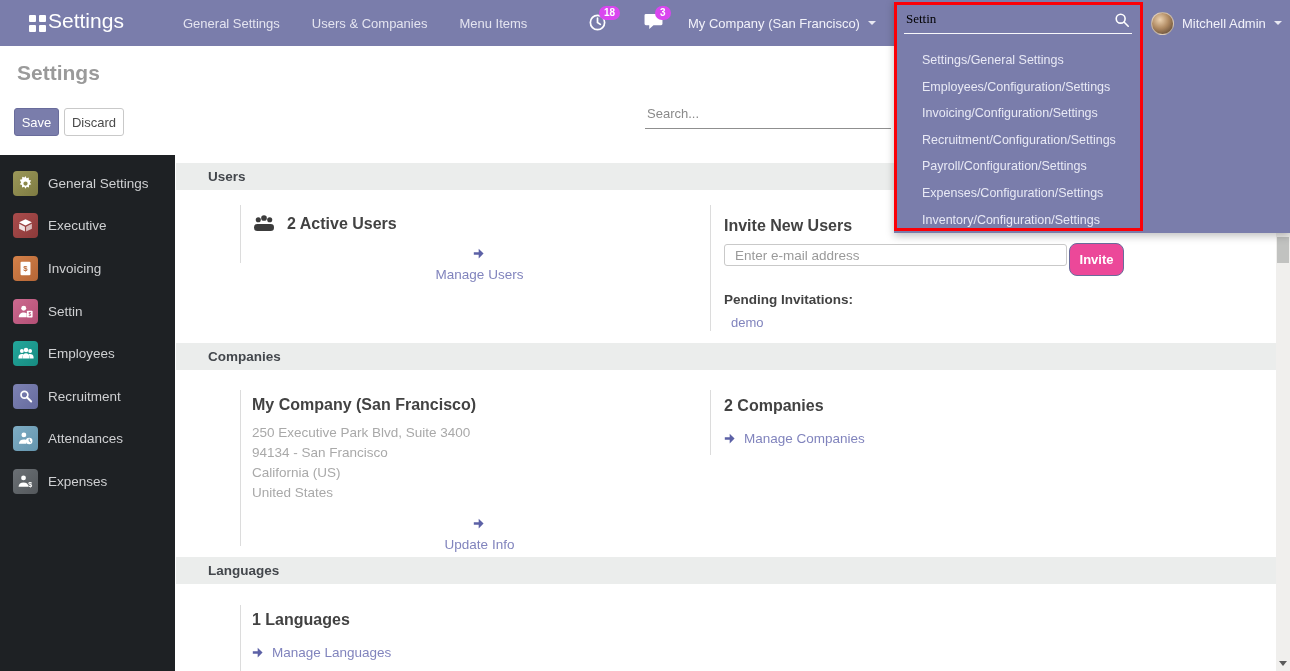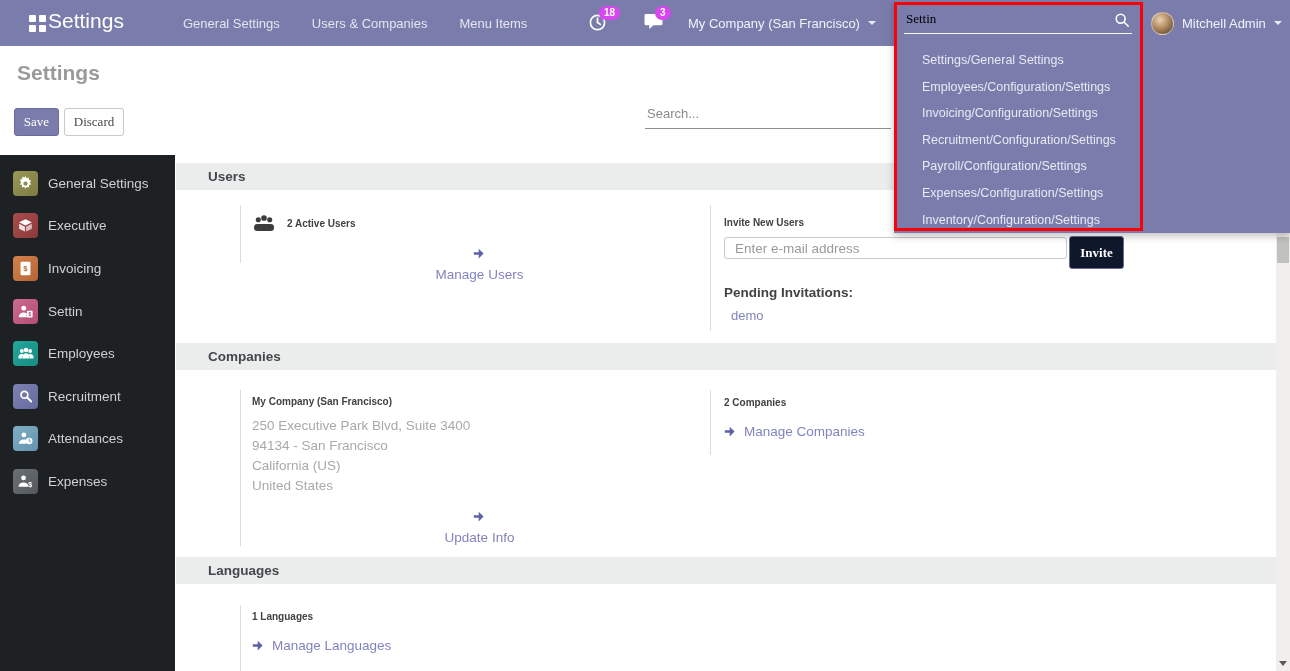--- a/index.html
+++ b/index.html
@@ -28,21 +28,21 @@
   .panel .search-input { width:190px; background:transparent; border:none; outline:none; color:#000000; font-size:13px; font-family:Liberation Serif, serif; padding-top:4px; }
   .panel .mag { position:absolute; right:2px; top:5px; }
   .panel .underline { position:absolute; left:10px; top:33px; width:228px; height:1px; background:rgba(255,255,255,.95); }
   .dd-items { position:absolute; left:0; top:47px; width:246px; }
   .dd-item { height:26.6px; line-height:26.6px; padding-left:28px; font-size:12.5px; color:#e8e9f5; white-space:nowrap; cursor:pointer; }
   .redbox { position:absolute; left:0; top:2px; width:249px; height:229px; border:3px solid #fb0007; z-index:30; pointer-events:none; }
 
   
   .control { position:absolute; left:0; top:46px; width:1290px; height:109px; background:#fff; }
   .page-title { position:absolute; left:17px; top:15px; font-size:21px; font-weight:bold; color:#9a9a9a; }
-  .btn { font-family:Liberation Serif, serif; font-size:13px; border-radius:3px; cursor:pointer; }
+  .btn { font-family:Liberation Sans, sans-serif; font-size:13px; border-radius:3px; cursor:pointer; }
   .btn-save { position:absolute; left:14px; top:62px; width:45px; height:28px; background:#7a7dab; border:1px solid #696c9b; color:#fff; }
   .btn-discard { position:absolute; left:64px; top:62px; width:60px; height:28px; background:#fff; border:1px solid #c9c9c9; color:#4a4a4a; }
   .cp-search { position:absolute; left:645px; top:56px; width:246px; }
   .cp-search input { width:100%; border:none; border-bottom:1px solid #8f8f8f; outline:none; font-size:13px; font-family:inherit; padding:4px 2px 7px 2px; color:#555; }
   .cp-search input::placeholder { color:#8a8a8a; }
 
   
   .sidebar { position:absolute; left:0; top:155px; width:175px; height:516px; background:#1e2124; padding-top:7px; z-index:5; }
   .side-item { display:flex; align-items:center; height:42.6px; padding-left:13px; color:#cfd0d2; font-size:13.5px; cursor:pointer; }
   .side-icon { width:25px; height:25px; border-radius:4px; margin-right:10px; display:flex; align-items:center; justify-content:center; flex:none; }
@@ -59,29 +59,29 @@
   .main { position:absolute; left:175px; top:155px; width:1101px; height:516px; background:#fff; }
   .band { position:absolute; left:1px; width:1100px; height:27px; background:#ebedec; display:flex; align-items:center; padding-left:32px; font-size:13.5px; font-weight:bold; color:#43474c; }
   .band-users { top:8px; } .band-companies { top:188px; } .band-languages { top:402px; }
   .block { position:absolute; border-left:1px solid #dcdcdc; }
   .users-left { left:65px; top:50px; width:455px; height:58px; padding:9px 0 0 11px; }
   .users-right { left:535px; top:50px; width:465px; height:126px; padding:12px 0 0 13px; }
   .comp-left { left:65px; top:235px; width:455px; height:156px; padding:6px 0 0 11px; }
   .comp-right { left:535px; top:235px; width:465px; height:65px; padding:7px 0 0 13px; }
   .lang-left { left:65px; top:450px; width:455px; height:66px; padding:6px 0 0 11px; }
 
-  .bold-line { font-size:10px; font-weight:bold; color:#424242; }
+  .bold-line { font-size:16px; font-weight:bold; color:#424242; }
   .icon-row { display:flex; align-items:center; gap:11px; }
   .link-row { display:flex; align-items:center; gap:7px; color:#8184bd; font-size:13.5px; cursor:pointer; }
   .mt14 { margin-top:14px;flex-direction:column; } .mt16 { margin-top:16px; } .ml12 { margin-left:12px; }
   .addr { color:#a9a9a9; font-size:13.5px; line-height:20px; margin-top:9px; }
   .invite-row { margin-top:9px; display:flex; align-items:flex-start; }
   .email-input { width:343px; height:22px; border:1px solid #c9c9c9; border-radius:3px; padding:0 10px; font-size:13.5px; font-family:inherit; color:#555; }
   .email-input::placeholder { color:#9a9a9a; }
-  .btn-invite { width:55px; height:33px; margin-left:2px; margin-top:-1px; background:#0f172a; border:1px solid #696c9b; border-radius:3px; color:#fff; font-weight:bold; font-size:13px; }
+  .btn-invite { width:55px; height:33px; margin-left:2px; margin-top:-1px; background:#ec4899; border:1px solid #696c9b; border-radius:8px; color:#fff; font-weight:bold; font-size:13px; }
   .pending-label { margin-top:16px; font-weight:bold; font-size:13.5px; color:#424242; }
   .pending-user { margin-top:8px; margin-left:7px; color:#8184bd; font-size:13px; cursor:pointer; }
 
   
   .scroll-track { position:absolute; left:1276px; top:46px; width:14px; height:625px; background:#f0efed; z-index:8; }
   .scroll-thumb { position:absolute; left:1px; top:191px; width:12px; height:26px; background:#c1c2c0; }
   .scroll-btn { position:absolute; left:0; bottom:1px; width:14px; height:13px; display:flex; align-items:center; justify-content:center; }
   .caret-dark { width:0; height:0; border-left:4px solid transparent; border-right:4px solid transparent; border-top:5px solid #5a5a5a; }
 </style>
 </head>

